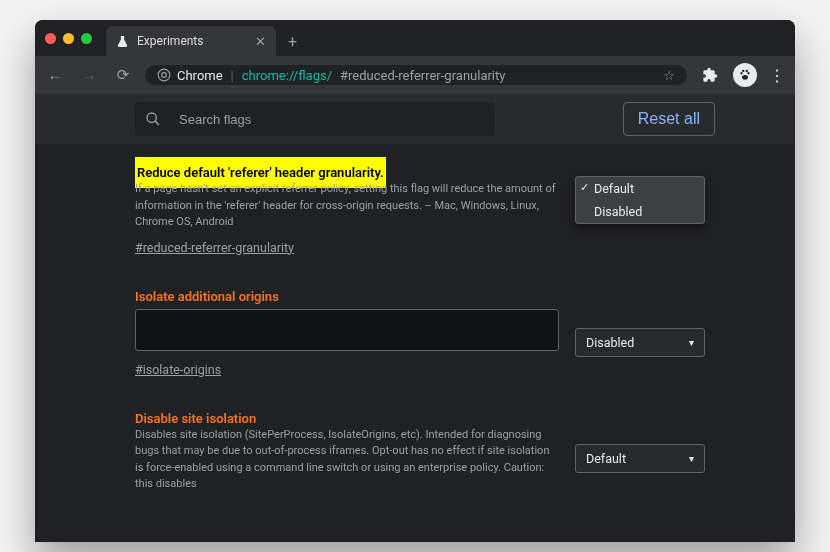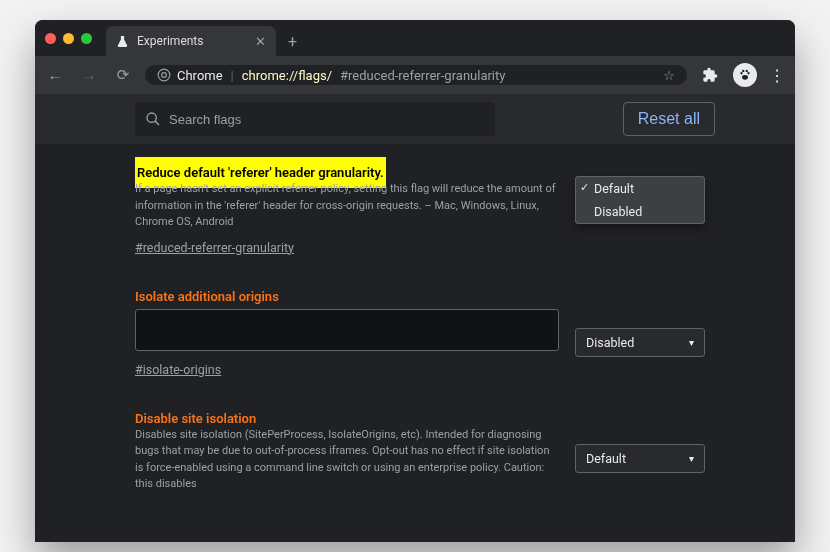--- a/index.html
+++ b/index.html
@@ -63,21 +63,21 @@
       border-radius: 14px;
       display: flex;
       align-items: center;
       padding: 0 12px;
       color: #9aa0a6;
       font-size: 13px;
       gap: 8px;
     }
     .omnibox .chip { color: #e8eaed; display:flex; align-items:center; gap:6px;}
     .omnibox .sep { color: #5f6368; }
-    .omnibox .url-main { color: #fef9c3; }
+    .omnibox .url-main { color: #14b8a6; }
     .omnibox .url-hash { color: #9aa0a6; }
     .omnibox .star { margin-left: auto; cursor:pointer; }
     .ext-icon {
       width: 26px; height: 26px; display:flex; align-items:center; justify-content:center;
       color:#e8eaed; cursor:pointer;
     }
     .paw {
       width: 24px; height:24px; border-radius:50%; background:#e8eaed;
       display:flex; align-items:center; justify-content:center;
     }
@@ -91,21 +91,21 @@
     }
     .search {
       flex: 1;
       max-width: 360px;
       background: #202124;
       border-radius: 4px;
       height: 34px;
       display: flex;
       align-items: center;
       padding: 0 10px;
-      gap: 8px;
+      gap: 18px;
       color: #9aa0a6;
       font-size: 13px;
     }
     .search input {
       background: transparent; border: 0; color: #e8eaed; outline: none;
       font-size: 13px; flex: 1;
     }
     .search input::placeholder { color: #9aa0a6; }
     .reset {
       margin-left: auto;

